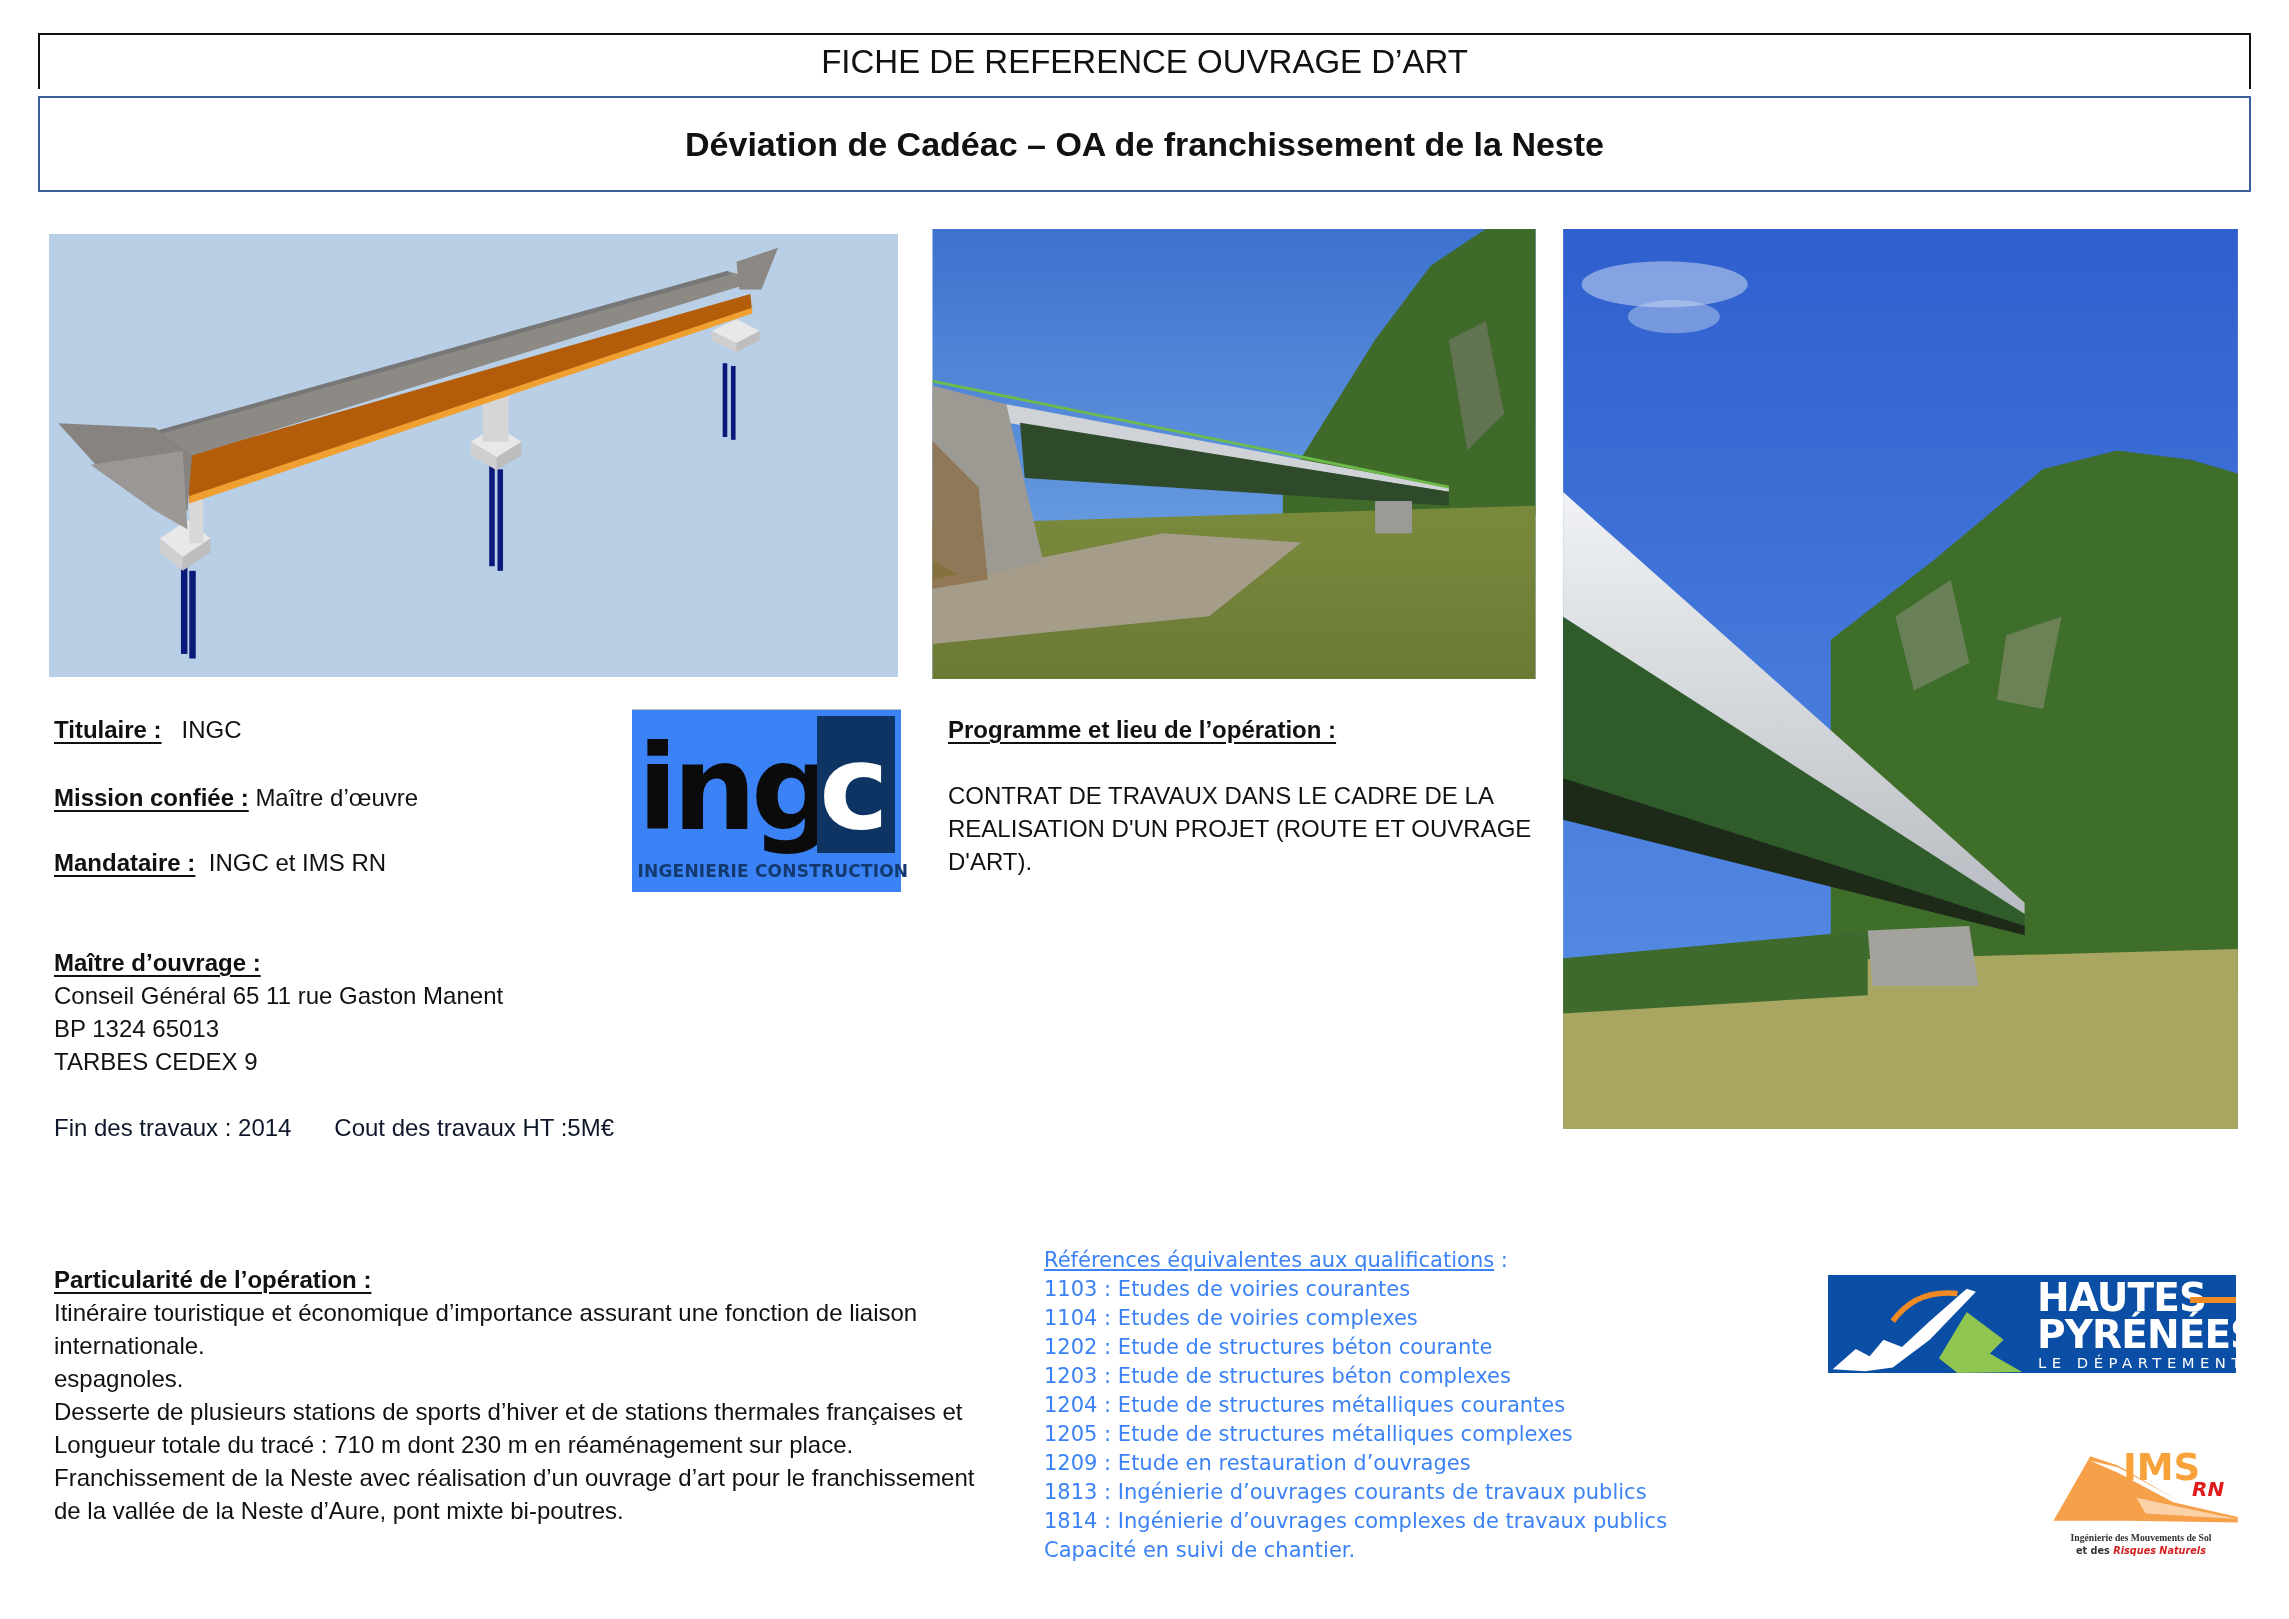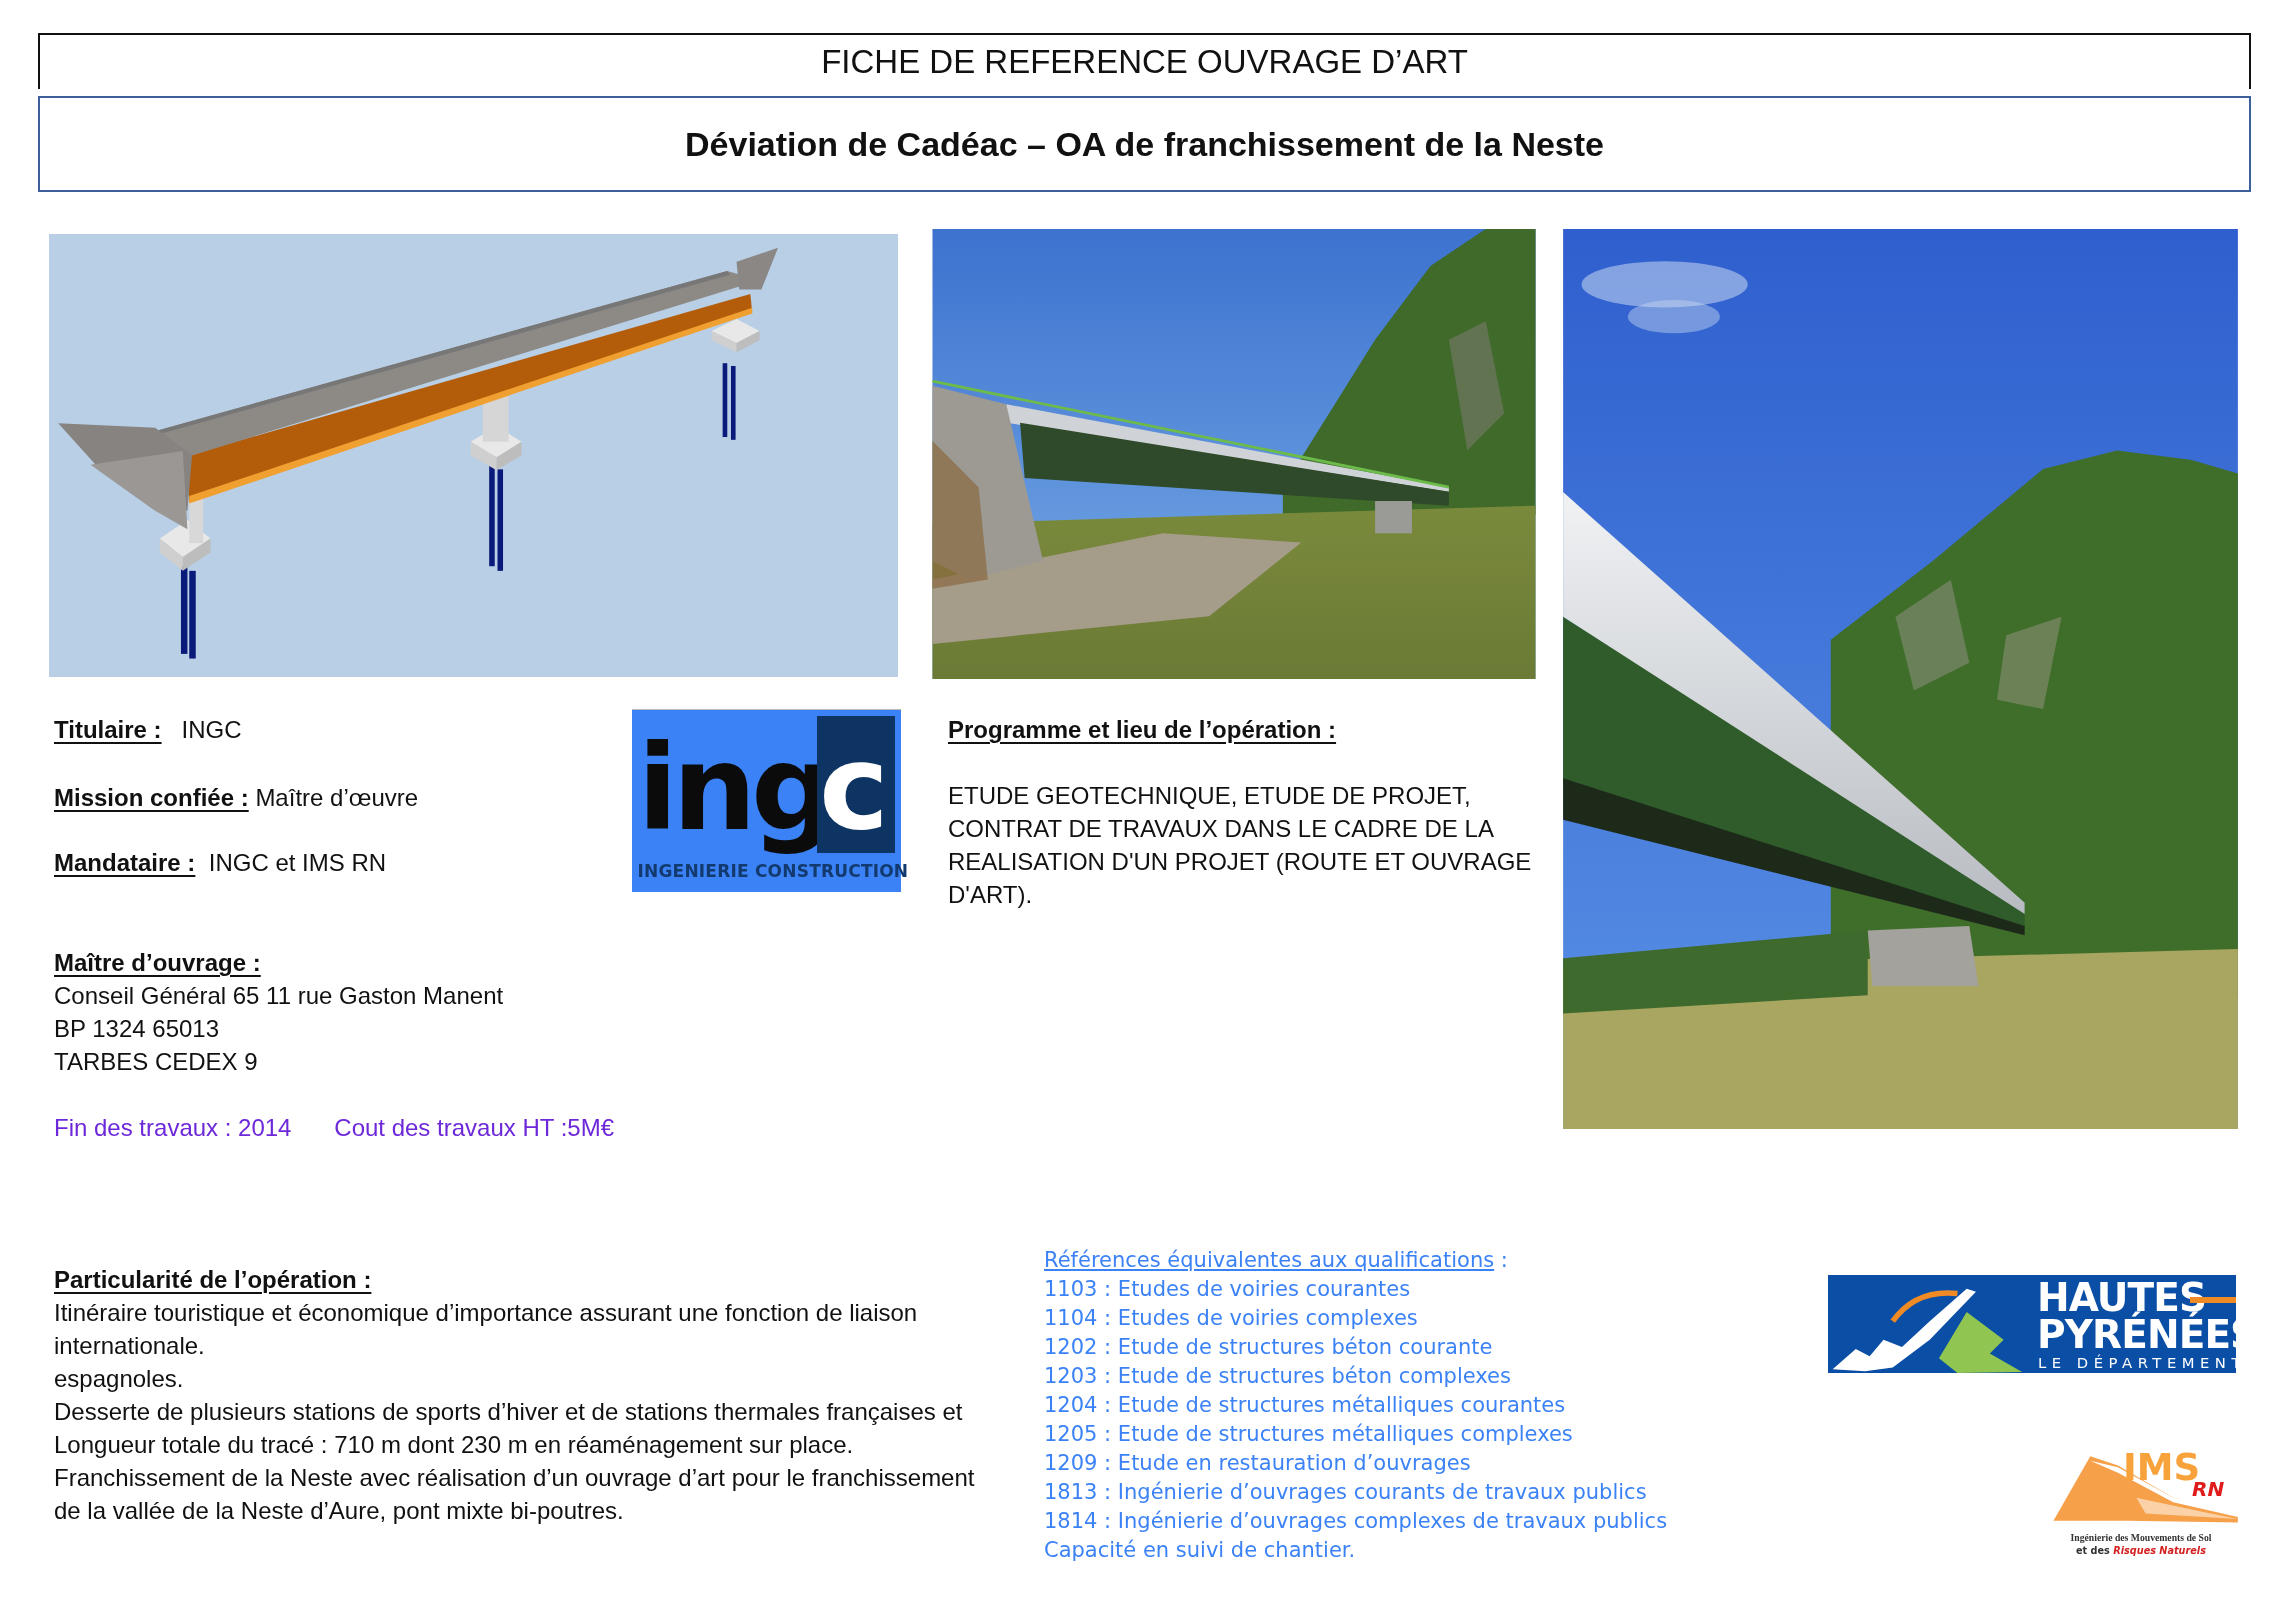--- a/index.html
+++ b/index.html
@@ -15,21 +15,21 @@
 
   
   .render3d { left: 49px; top: 234px; width: 849px; height: 443px; background: #b9cfe6; overflow: hidden; }
   .photo2 { left: 932px; top: 229px; width: 604px; height: 450px; overflow: hidden; }
   .photo3 { left: 1563px; top: 229px; width: 675px; height: 900px; overflow: hidden; }
   svg { display: block; }
 
   
   .lbl { font-weight: bold; text-decoration: underline; text-underline-offset: 3.7px; text-decoration-thickness: 1.8px; }
   .txt { font-size: 24px; line-height: 33px; white-space: nowrap; }
-  .blue { color: #6d28d9; }
+  .blue { color: #0f172a; }
 
   .logo-ingc { left: 632px; top: 709px; width: 269px; height: 183px; background: #3b82f6; border-top: 1.8px solid #bbb; }
   .ingc-word { position: absolute; left: 5.5px; top: 9.2px; font-size: 118px; font-weight: bold; color: #0b0b0b; letter-spacing: -5.5px; line-height: 138px; font-family: "DejaVu Sans", sans-serif; }
   .ingc-box { position: absolute; left: 185px; top: 5.5px; width: 78px; height: 137px; background: #0e3463; }
   .ingc-c { position: absolute; left: 187px; top: 16.6px; font-size: 118px; font-weight: bold; color: #fff; line-height: 120px; font-family: "DejaVu Sans", sans-serif; }
   .ingc-sub { position: absolute; left: 5.5px; top: 151px; font-size: 17px; font-weight: bold; color: #123a6e; white-space: nowrap; letter-spacing: 0.2px; font-family: "DejaVu Sans", sans-serif; }
 
   .refs { font-family: "DejaVu Sans", sans-serif; font-size: 21px; line-height: 29px; color: #3b82f6; white-space: nowrap; }
 
   .logo-hp { left: 1828px; top: 1275px; width: 408px; height: 98px; background: #0a4ea6; overflow: hidden; }
@@ -177,21 +177,20 @@
 <div class="abs logo-ingc">
   <div class="ingc-word">ing</div>
   <div class="ingc-box"></div>
   <div class="ingc-c">c</div>
   <div class="ingc-sub">INGENIERIE CONSTRUCTION</div>
 </div>
 
 <div class="abs txt" style="left:948px; top:713px;">
   <div class="lbl">Programme et lieu de l’opération :</div>
   <div style="height:33px;"></div>
-  <div>ETUDE GEOTECHNIQUE, ETUDE DE PROJET,</div>
   <div>CONTRAT DE TRAVAUX DANS LE CADRE DE LA</div>
   <div>REALISATION D'UN PROJET (ROUTE ET OUVRAGE</div>
   <div>D'ART).</div>
 </div>
 
 <div class="abs txt" style="left:54px; top:1263px;">
   <div class="lbl">Particularité de l’opération :</div>
   <div>Itinéraire touristique et économique d’importance assurant une fonction de liaison</div>
   <div>internationale.</div>
   <div>espagnoles.</div>

